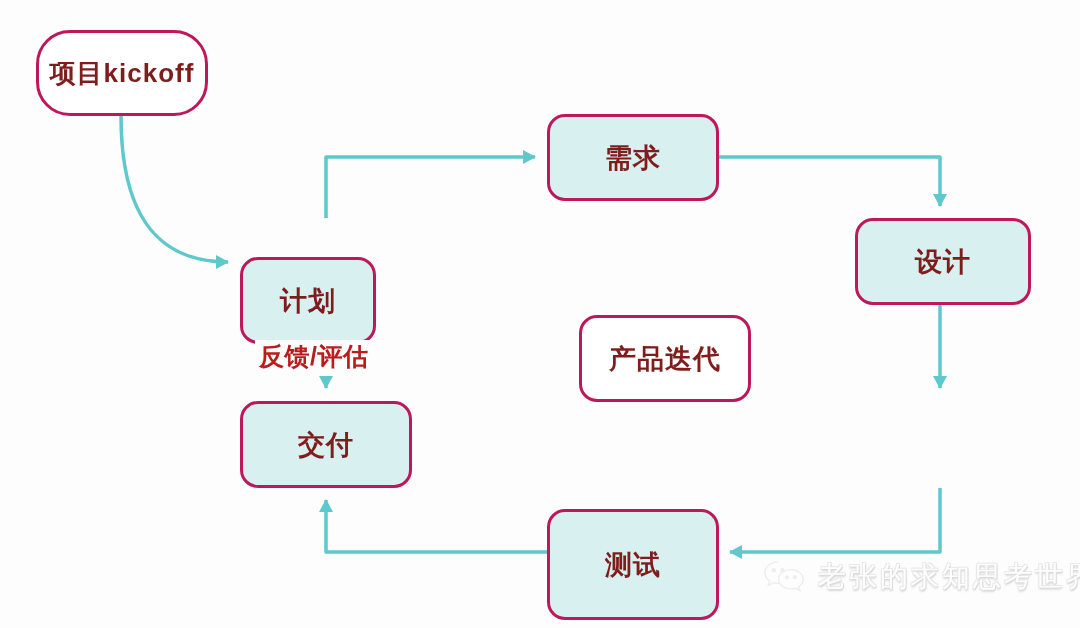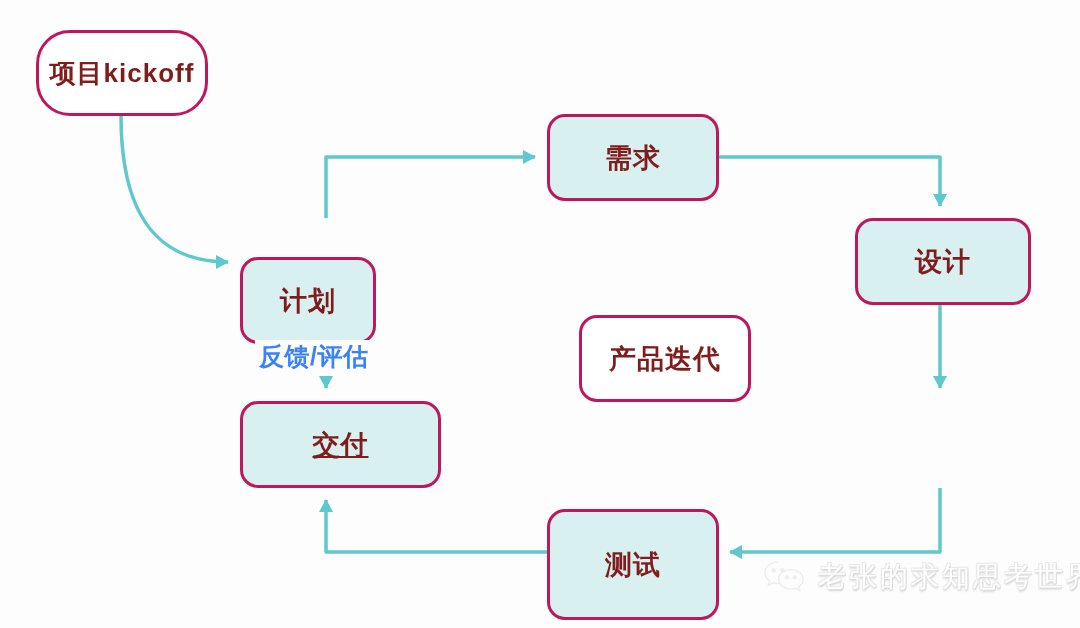--- a/index.html
+++ b/index.html
@@ -46,21 +46,21 @@
   .node.rect {
     border-radius: 18px;
   }
   .node.pill {
     border-radius: 34px;
     font-size: 26px;
     font-weight: 700;
   }
   .edge-label {
     position: absolute;
-    color: #3b82f6;
+    color: #b91c1c;
     font-size: 25px;
     font-weight: 700;
     letter-spacing: 0.5px;
     white-space: nowrap;
     z-index: 3;
     background: #fdfdfd;
     padding: 0 4px;
   }
   .watermark {
     position: absolute;
@@ -149,21 +149,21 @@
 
   <div class="node rect filled" style="left:855px; top:218px; width:176px; height:87px;justify-content:center;">
     <span>设计</span>
   </div>
 
 
   <div class="node rect filled" style="left:547px; top:509px; width:172px; height:111px;">
     <span>测试</span>
   </div>
 
-  <div class="node rect filled" style="left:240px; top:401px; width:201px; height:87px;text-decoration:underline;">
+  <div class="node rect filled" style="left:240px; top:401px; width:172px; height:87px;">
     <span>交付</span>
   </div>
 
   <div class="node rect hollow" style="left:547px; top:315px; width:172px; height:87px;margin-left:32px;">
     <span>产品迭代</span>
   </div>
 
   <div class="edge-label" style="left:255px; top:340px;">
     <span>反馈/评估</span>
   </div>

